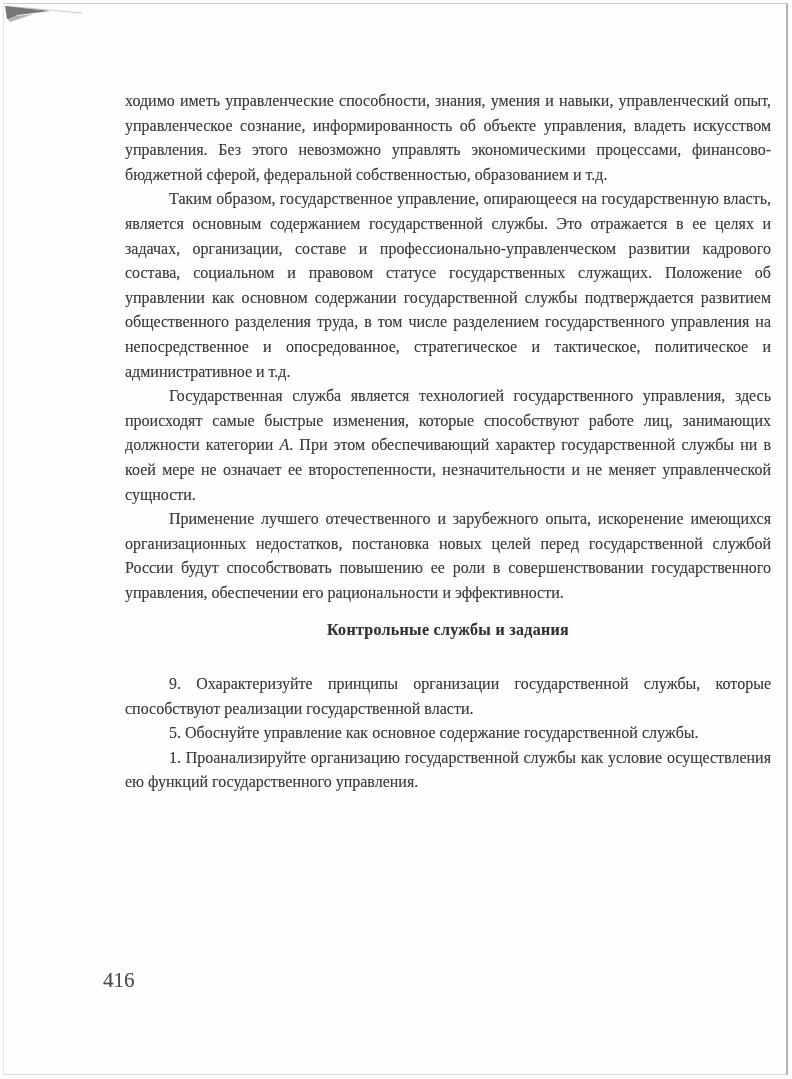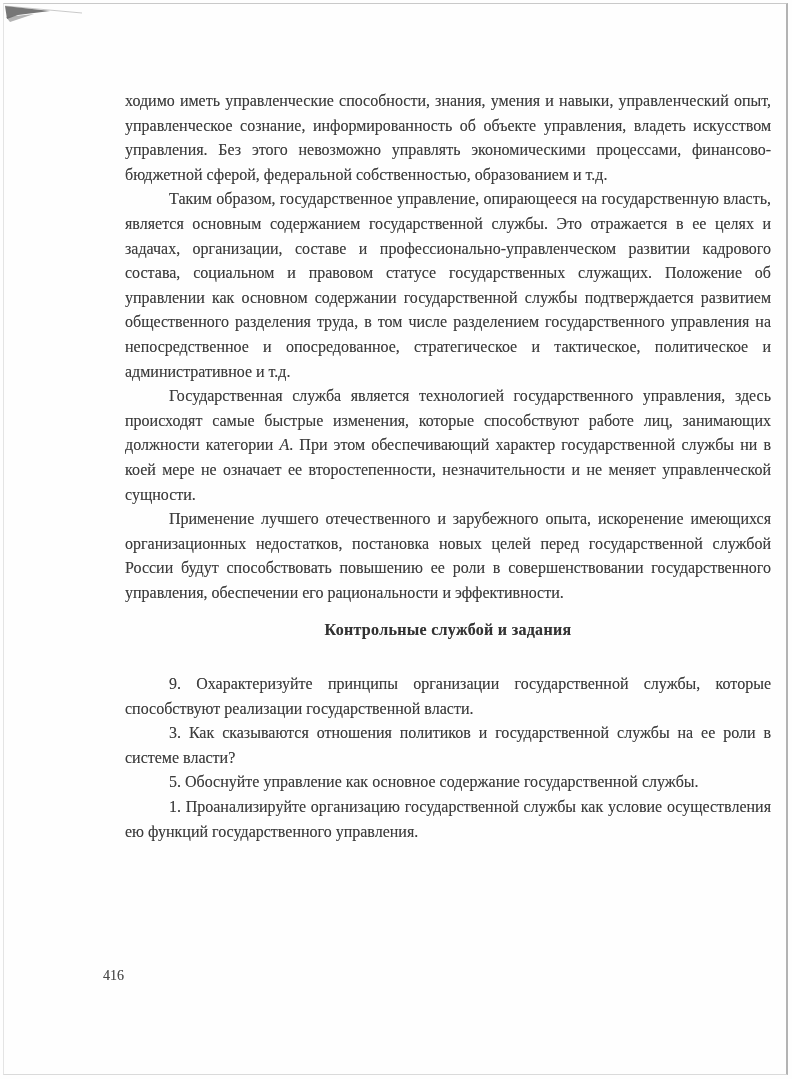--- a/index.html
+++ b/index.html
@@ -70,21 +70,21 @@
 
   .questions p {
     text-align: justify;
     text-indent: 44px;
   }
 
   .page-number {
     position: absolute;
     left: 103px;
     top: 968px;
-    font-size: 14px;
+    font-size: 21px;
     color: #4a4a4a;
     text-shadow: 0 0 0.6px rgba(80,80,80,0.5);
     text-align: right;
   }
 
   .italic { font-style: italic; }
 </style>
 </head>
 <body>
 
@@ -101,25 +101,24 @@
   <div class="page-body">
 
     <p class="no-indent">ходимо иметь управленческие способности, знания, умения и навыки, управленческий опыт, управленческое сознание, информированность об объекте управления, владеть искусством управления. Без этого невозможно управлять экономическими процессами, финансово-бюджетной сферой, федеральной собственностью, образованием и т.д.</p>
 
     <p>Таким образом, государственное управление, опирающееся на государственную власть, является основным содержанием государственной службы. Это отражается в ее целях и задачах, организации, составе и профессионально-управленческом развитии кадрового состава, социальном и правовом статусе государственных служащих. Положение об управлении как основном содержании государственной службы подтверждается развитием общественного разделения труда, в том числе разделением государственного управления на непосредственное и опосредованное, стратегическое и тактическое, политическое и административное и т.д.</p>
 
     <p><span>Государственная служба является технологией государственного управления, здесь происходят самые быстрые изменения, которые способствуют работе лиц, занимающих должности категории </span><span class="italic">А</span><span>. При этом обеспечивающий характер государственной службы ни в коей мере не означает ее второстепенности, незначительности и не меняет управленческой сущности.</span></p>
 
     <p>Применение лучшего отечественного и зарубежного опыта, искоренение имеющихся организационных недостатков, постановка новых целей перед государственной службой России будут способствовать повышению ее роли в совершенствовании государственного управления, обеспечении его рациональности и эффективности.</p>
 
-    <div class="section-heading">Контрольные службой и задания</div>
+    <div class="section-heading">Контрольные службы и задания</div>
 
     <div class="questions">
       <p>9. Охарактеризуйте принципы организации государственной службы, которые способствуют реализации государственной власти.</p>
-      <p>3. Как сказываются отношения политиков и государственной службы на ее роли в системе власти?</p>
       <p>5. Обоснуйте управление как основное содержание государственной службы.</p>
       <p>1. Проанализируйте организацию государственной службы как условие осуществления ею функций государственного управления.</p>
     </div>
 
   </div>
 
   <div class="page-number">416</div>
 
 </div>
 

